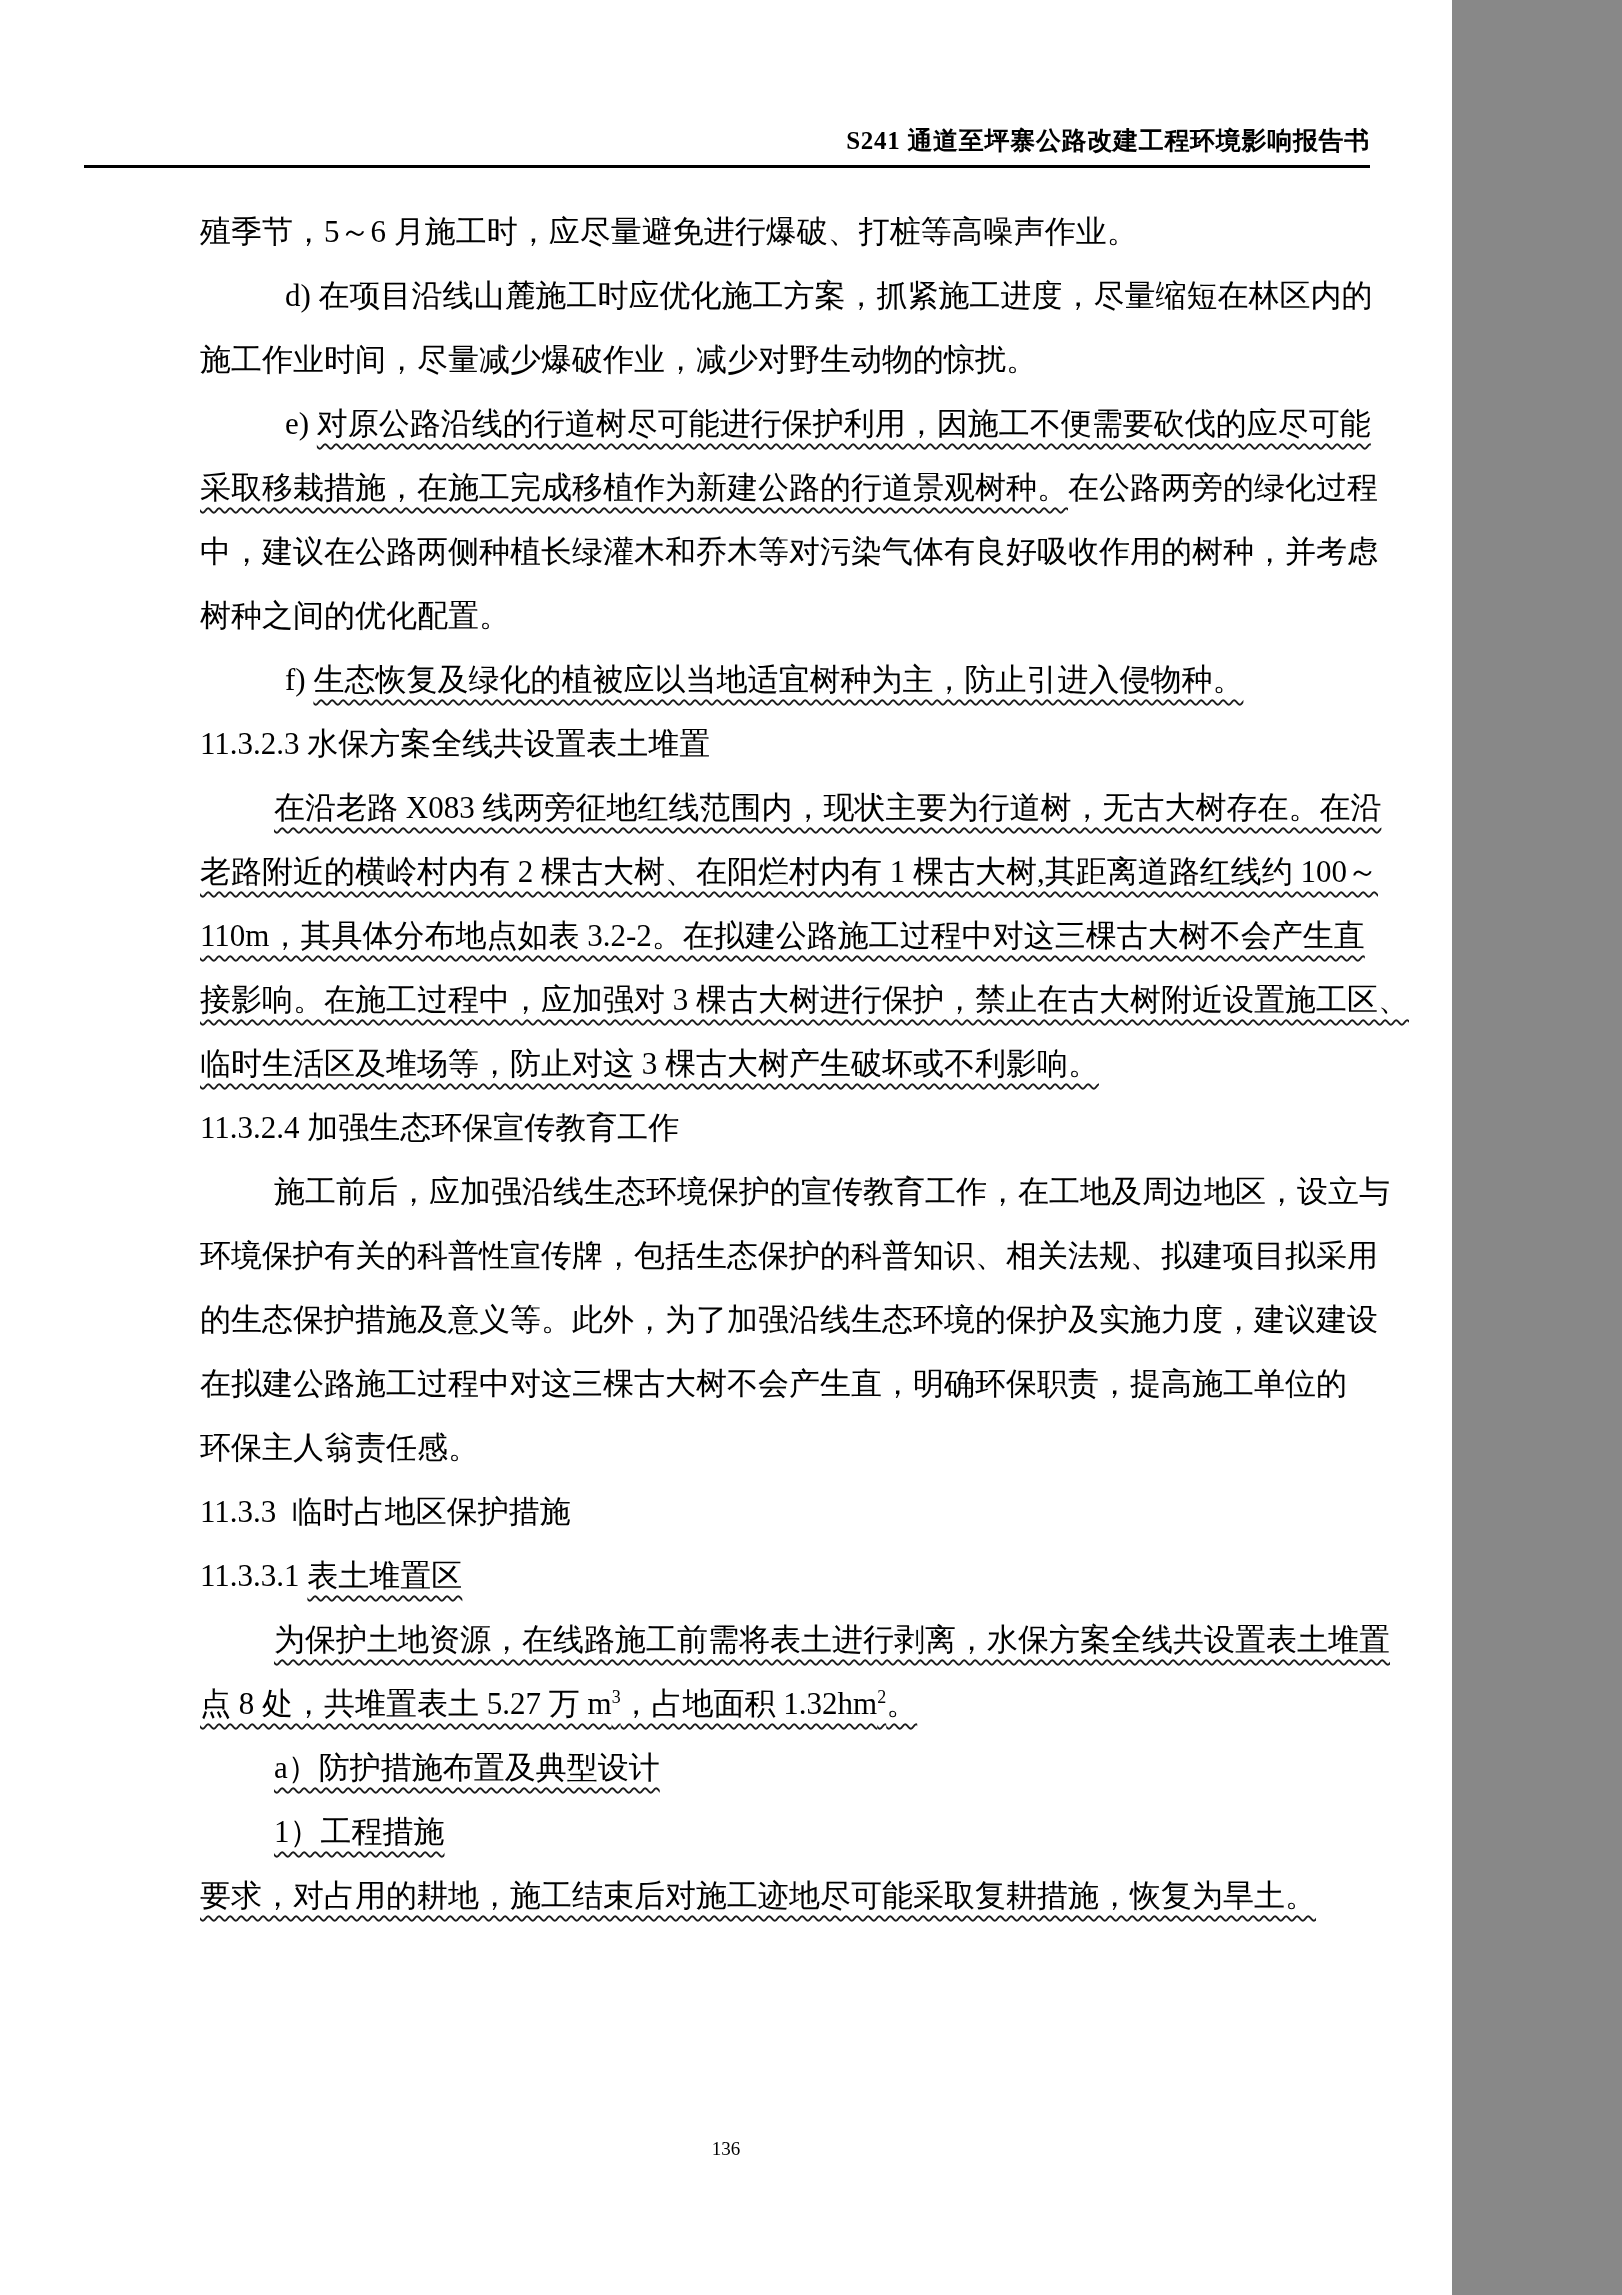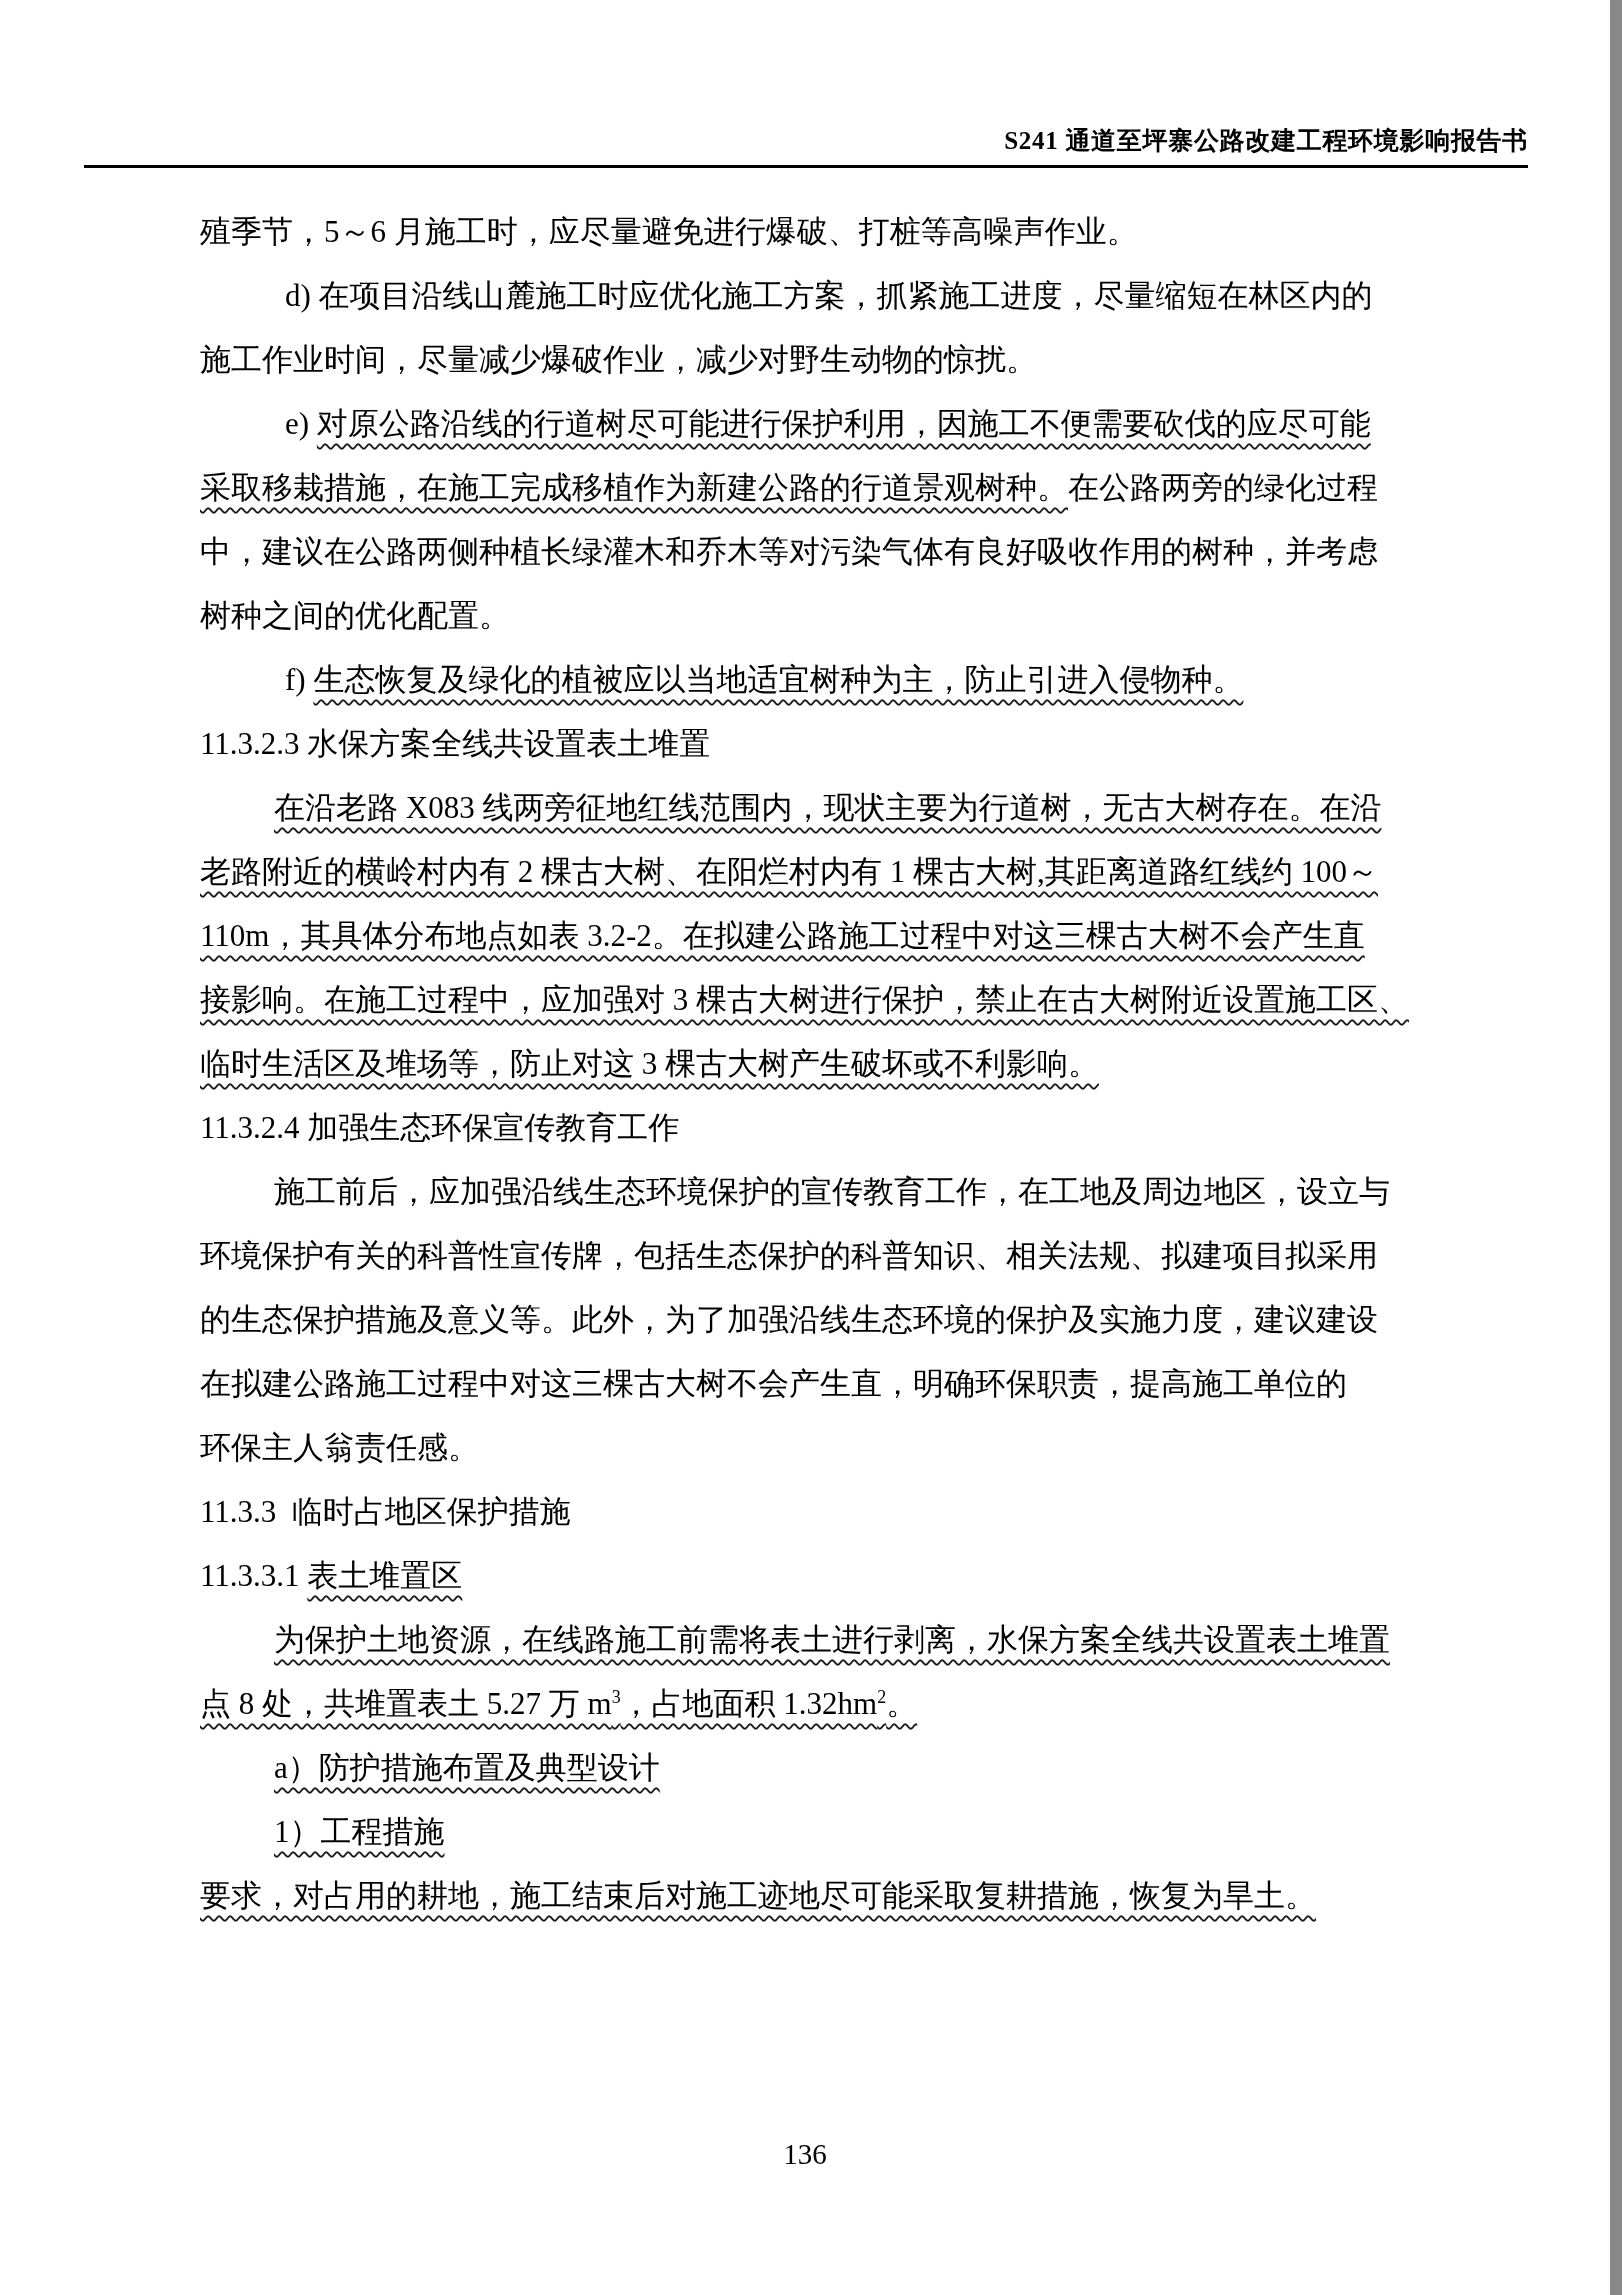--- a/index.html
+++ b/index.html
@@ -1,18 +1,18 @@
 <!DOCTYPE html>
 <html style="font-size:10.5px"><head>
 <meta charset="utf-8">
 <style>
   html,body { margin:0; padding:0; background:#888; }
   .page {
     position:relative;
-    width:1610px; height:2295px;
+    width:1452px; height:2295px;
     background:#ffffff;
     font-family:"Liberation Serif","DejaVu Serif",serif;
     color:#000;
     overflow:hidden;
   }
   .page-header {
     position:absolute;
     left:84px; right:82px; top:124px;
     text-align:right;
     font-size:25px;
@@ -41,21 +41,21 @@
   }
   .sup {
     font-size:0.58em;
     vertical-align:super;
     line-height:0;
   }
   .page-footer {
     position:absolute;
     left:0; right:0; top:2138px;
     text-align:center;
-    font-size:29px;
+    font-size:19px;
   }
 </style>
 </head>
 <body>
 
 <div class="page">
   <div class="page-header">
     <span>S241 通道至坪寨公路改建工程环境影响报告书</span>
   </div>
 

